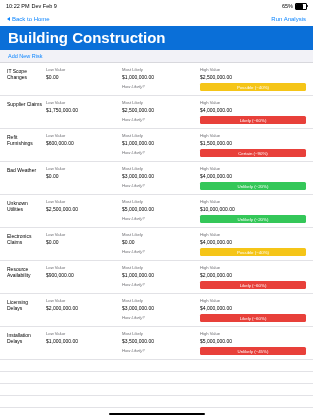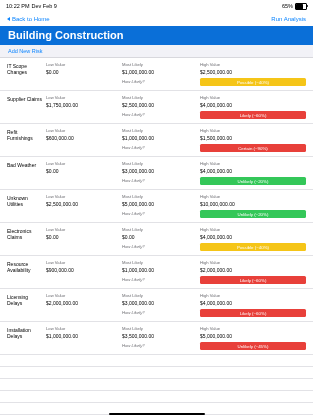--- a/index.html
+++ b/index.html
@@ -79,21 +79,21 @@
     border-bottom: 2.5px solid transparent;
     border-right: 3.5px solid #0a84ff;
   }
   .nav-run {
     color: #0a84ff;
     font-size: 6px;
   }
   .titlebar {
     background: #0a6fd8;
     color: #fff;
-    font-size: 11px;
+    font-size: 15px;
     font-weight: bold;
     padding: 3px 8px 4px 8px;
     box-sizing: border-box;
   }
   .addrow {
     background: #f2f2f7;
     color: #0a84ff;
     font-size: 5.5px;
     padding: 3px 8px;
     border-bottom: 0.5px solid #d8d8dd;

